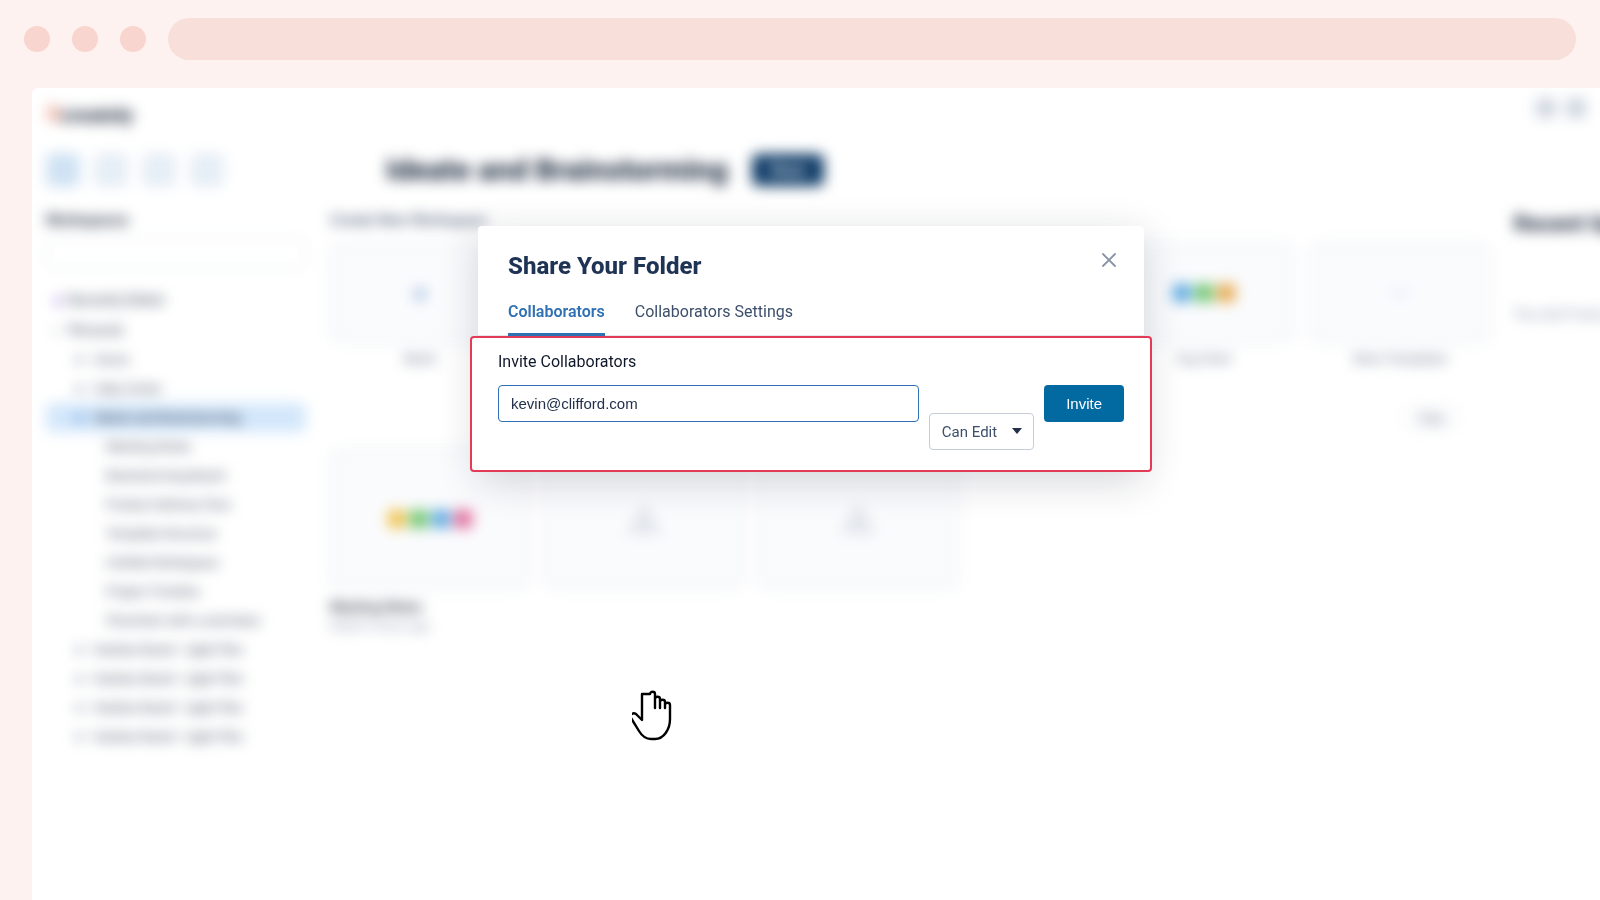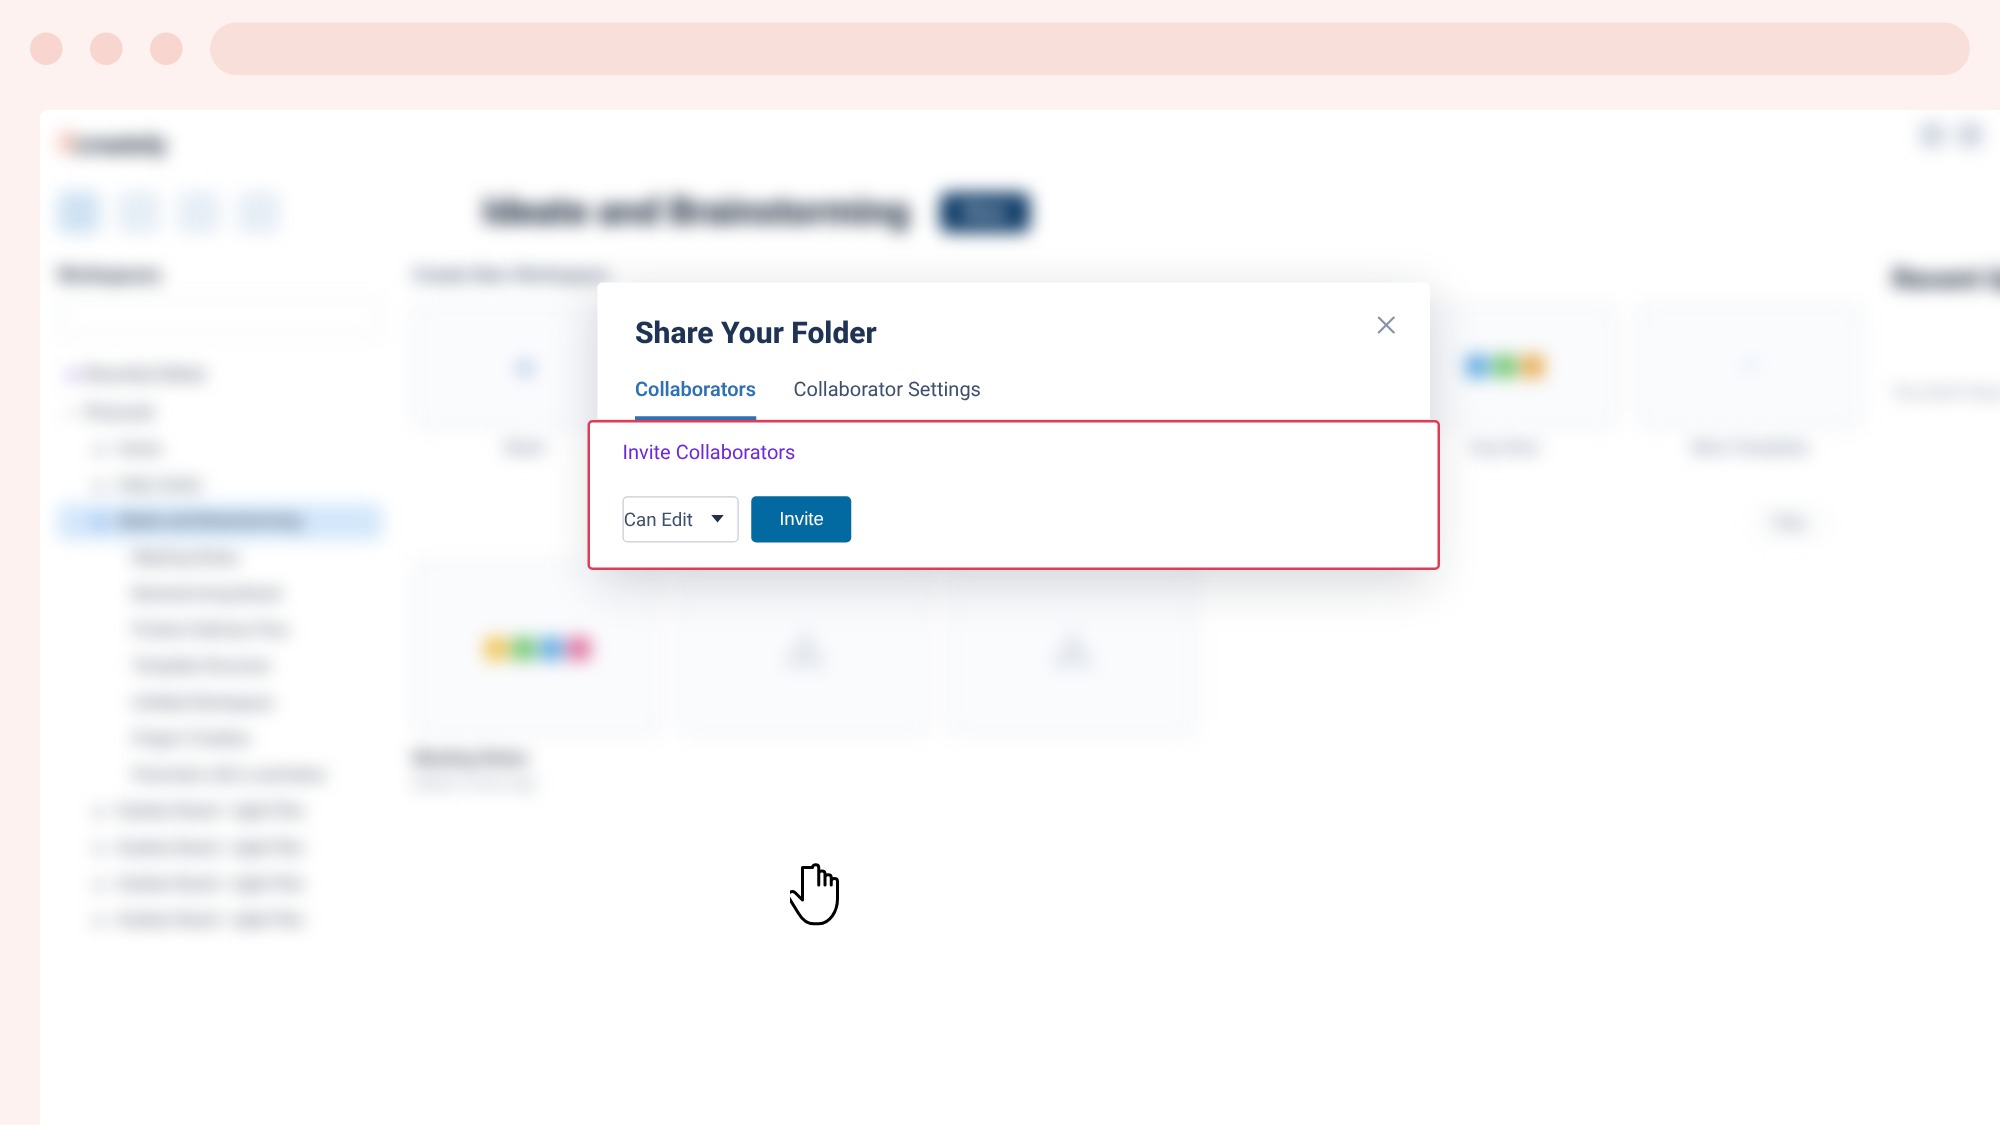--- a/index.html
+++ b/index.html
@@ -74,24 +74,24 @@
   .modal-body { padding: 22px 30px 0 30px; min-height: 222px; }
   .collab-row { display: flex; align-items: center; gap: 14px; }
   .avatar { width: 30px; height: 30px; border-radius: 50%; background: linear-gradient(135deg,#b9c4d3,#8d9bae); flex-shrink:0; position:relative; overflow:hidden;}
   .avatar::after{content:"";position:absolute;inset:0;background:radial-gradient(circle at 50% 35%,#e9d8c6 30%,transparent 31%),radial-gradient(circle at 50% 90%,#3b5a80 55%,transparent 56%);}
   .collab-info .name { font-weight: 700; font-size: 15px; color: #223049; }
   .collab-info .email { font-size: 14px; color: #8a94a6; }
   .collab-role { margin-left: auto; font-size: 15px; color: #3d4f6b; padding-right: 150px;}
 
   
   .invite-wrap { border: 2.5px solid #e23b56; border-radius: 4px; margin: 0 -8px -1px -8px; padding: 14px 26px 20px 26px; background:#fff;}
-  .invite-title { font-size: 16px; color: #6d28d9; margin-bottom: 26px; }
+  .invite-title { font-size: 16px; color: #0f172a; margin-bottom: 14px; }
   .invite-controls { display: flex; gap: 10px; align-items: stretch; }
   .invite-input { flex: 1; border: 1.5px solid #2f71b3; border-radius: 4px; padding: 8px 12px; font-size: 15px; color: #223049; outline: none; height:37px;}
-  .perm-select { border: 1px solid #c6cdd8; border-radius: 4px; padding: 0 36px 0 0; font-size: 15px; color: #3d4f6b; background: #fff; display:flex; align-items:center; position:relative; cursor:pointer; height:37px;}
+  .perm-select { border: 1px solid #c6cdd8; border-radius: 4px; padding: 0 36px 0 12px; font-size: 15px; color: #3d4f6b; background: #fff; display:flex; align-items:center; position:relative; cursor:pointer; height:37px;margin-top:28px;}
   .perm-select .caret { position:absolute; right:10px; top:50%; transform:translateY(-50%);}
   .perm-select .caret svg{ width:12px; height:12px; fill:#223049;}
   .invite-btn { background: #0369a1; color: #fff; border: none; border-radius: 4px; padding: 0 22px; font-size: 15px; font-weight: 500; cursor: pointer; height:37px;}
 
   .cursor { position: absolute; left: 600px; top: 600px; pointer-events:none;}
   .cursor svg { width: 48px; height: 58px; }
 </style>
 </head>
 <body>
 
@@ -218,25 +218,26 @@
     <div class="modal-head">
       <div class="modal-title">Share Your Folder</div>
       <div class="modal-close">
         <svg viewBox="0 0 14 14">
             <path d="M1 1 L13 13 M13 1 L1 13" stroke="currentColor" stroke-width="1.8" fill="none" stroke-linecap="round"></path>
           </svg>
       </div>
     </div>
     <div class="modal-tabs">
       <div class="modal-tab active">Collaborators</div>
-      <div class="modal-tab">Collaborator Settings</div>
+      <div class="modal-tab">Collaborators Settings</div>
     </div>
     <div class="invite-wrap">
       <div class="invite-title">Invite Collaborators</div>
       <div class="invite-controls">
+        <input class="invite-input" value="kevin@clifford.com" style="">
         <div class="perm-select">
           <span>Can Edit</span>
           <span class="caret"><svg viewBox="0 0 12 12">
                 <path d="M1 3 L6 9 L11 3 Z"></path>
               </svg></span>
         </div>
         <button class="invite-btn">Invite</button>
       </div>
     </div>
   </div>

